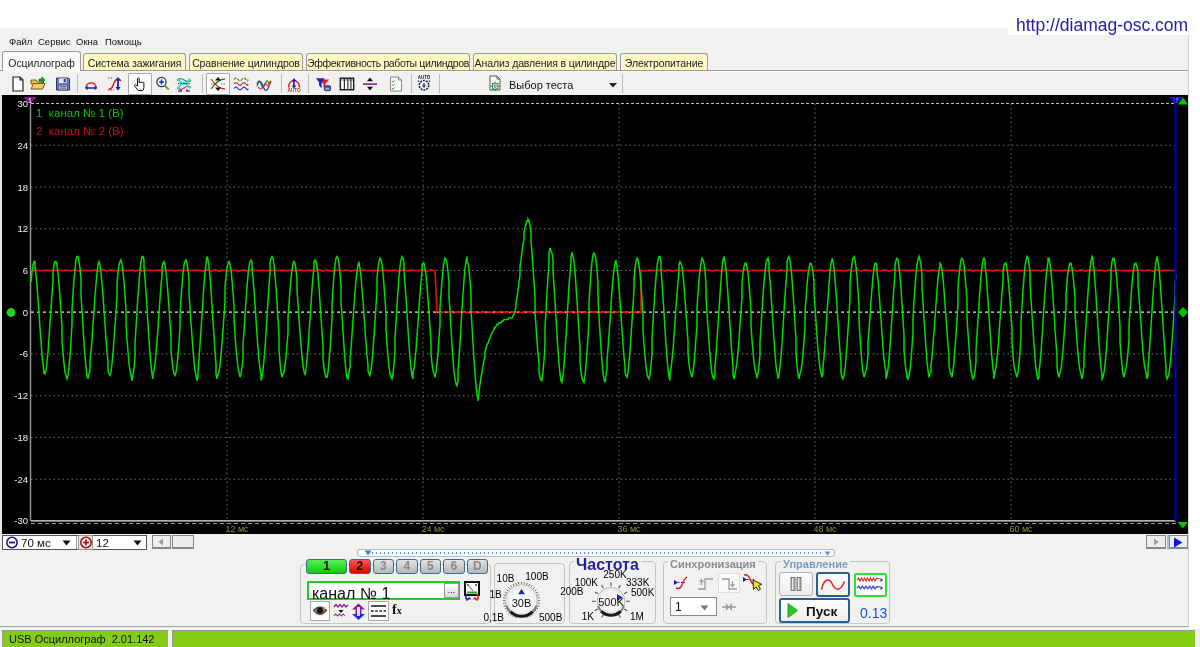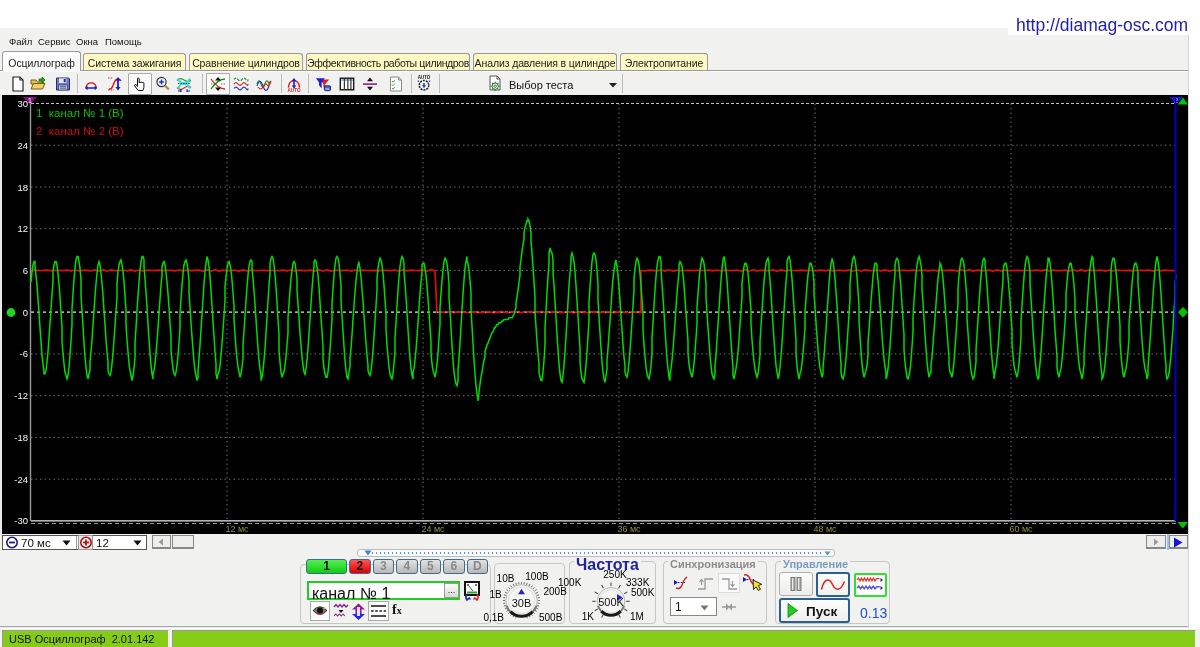--- a/index.html
+++ b/index.html
@@ -375,21 +375,21 @@
 <path d="M -14.9,5.4 a15.8,15.8 0 0 0 3.7,5.9" fill="none" stroke="#777" stroke-width="2.2"></path>
 <path d="M 14.9,5.4 a15.8,15.8 0 0 1 -3.7,5.9" fill="none" stroke="#777" stroke-width="2.2"></path>
 <circle r="13.2" fill="#f6f6f5" stroke="#d8d8d8" stroke-width="0.8"></circle>
 <polygon points="-3.4,-6.2 3.4,-6.2 0,-11.8" fill="#2222cc"></polygon>
 <text x="0" y="6.8" font-size="11" text-anchor="middle" fill="#111" font-family="Liberation Sans, sans-serif">30В</text>
 </g>
     </svg>
 <div class="knoblabel" style="left:485.5px;width:40px;text-align:center;top:23px">10В</div>
 <div class="knoblabel" style="left:517px;width:40px;text-align:center;top:21.3px">100В</div>
 <div class="knoblabel" style="left:461.7px;width:40px;text-align:right;top:38.8px">1В</div>
-<div class="knoblabel" style="left:543.5px;width:40px;text-align:left;top:35.8px">200В</div>
+<div class="knoblabel" style="left:543.5px;width:40px;text-align:right;top:35.8px">200В</div>
 <div class="knoblabel" style="left:464px;width:40px;text-align:right;top:62.2px">0,1В</div>
 <div class="knoblabel" style="left:539px;width:40px;text-align:left;top:62.2px">500В</div>
 <svg class="abs" style="left:576px;top:16px" width="70" height="57" viewBox="0 0 70 57" xmlns="http://www.w3.org/2000/svg">
 <g transform="translate(35,34.3)">
 <g stroke="#444" stroke-width="1">
           <line x1="0" y1="-15.2" x2="0" y2="-18.8" transform="rotate(-150)"></line>
           <line x1="0" y1="-15.2" x2="0" y2="-18.8" transform="rotate(-120)"></line>
           <line x1="0" y1="-15.2" x2="0" y2="-18.8" transform="rotate(-90)"></line>
           <line x1="0" y1="-15.2" x2="0" y2="-18.8" transform="rotate(-60)"></line>
           <line x1="0" y1="-15.2" x2="0" y2="-18.8" transform="rotate(-30)"></line>
@@ -403,21 +403,21 @@
 <circle r="13.8" fill="#f4f4f3" stroke="#b5b5b5" stroke-width="1"></circle>
 <path d="M -9.8,9.8 a13.8,13.8 0 0 0 19.6,0" fill="none" stroke="#1a1a1a" stroke-width="3"></path>
 <path d="M -13,4.7 a13.8,13.8 0 0 0 3.2,5.1" fill="none" stroke="#777" stroke-width="2"></path>
 <path d="M 13,4.7 a13.8,13.8 0 0 1 -3.2,5.1" fill="none" stroke="#777" stroke-width="2"></path>
 <circle r="11.5" fill="#f6f6f5" stroke="#d8d8d8" stroke-width="0.8"></circle>
 <polygon points="6,-7.2 6,-0.4 11.6,-3.8" fill="#2222cc"></polygon>
 <text x="0" y="4.2" font-size="11" text-anchor="middle" fill="#111" font-family="Liberation Sans, sans-serif">500K</text>
 </g>
     </svg>
 <div class="knoblabel" style="left:595px;width:40px;text-align:center;top:18.5px">250K</div>
-<div class="knoblabel" style="left:558px;width:40px;top:26.8px">100K</div>
+<div class="knoblabel" style="left:558px;width:40px;text-align:right;top:26.8px">100K</div>
 <div class="knoblabel" style="left:626px;width:40px;text-align:left;top:27.1px">333K</div>
 <div class="knoblabel" style="left:631px;width:40px;text-align:left;top:37.3px">500K</div>
 <div class="knoblabel" style="left:564px;width:30px;text-align:right;top:61.3px">1K</div>
 <div class="knoblabel" style="left:630px;width:30px;text-align:left;top:61.3px">1М</div>
 <svg class="abs" style="left:673px;top:23px" width="17" height="17" viewBox="0 0 17 17" xmlns="http://www.w3.org/2000/svg">
 <path d="M1,5.9 v5.2 l4,-2.6 z" fill="#1414cc"></path>
       <line x1="5" y1="8.5" x2="12" y2="8.5" stroke="#1414cc" stroke-width="1" stroke-dasharray="1.5,1.3"></line>
 <path d="M3,14 q4,2 6,-3 q2,-6 5,-8" fill="none" stroke="#d42222" stroke-width="1.5"></path>
     </svg>
 <svg class="abs" style="left:697px;top:25px" width="17" height="15" viewBox="0 0 17 15" xmlns="http://www.w3.org/2000/svg">

